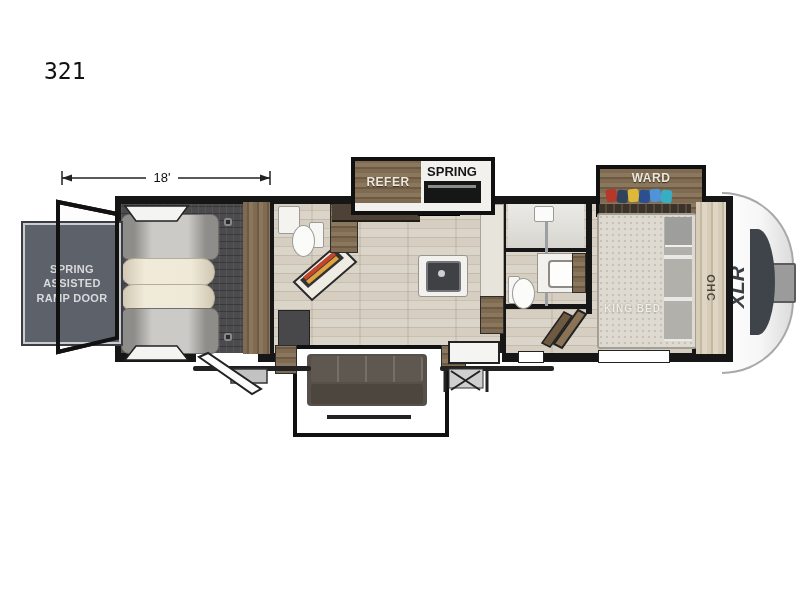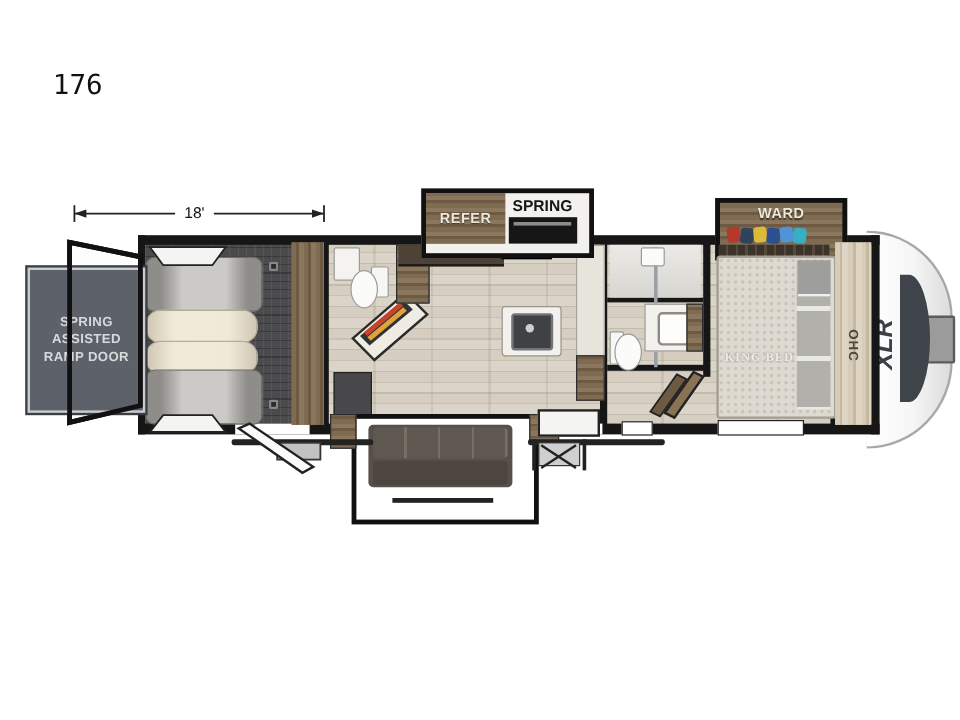--- a/index.html
+++ b/index.html
@@ -28,21 +28,21 @@
         background-size:6px 6px;background-color:#dedad1;}
   
   .lbl{color:#ece8dd;font-weight:bold;letter-spacing:.5px;}
   .center{display:flex;align-items:center;justify-content:center;text-align:center;}
 </style>
 </head>
 <body>
 
 <div id="canvas">
 
-  <div class="abs" style="left:44px;top:58px;font-family:'DejaVu Sans Mono',monospace;font-size:23px;color:#111;">176</div>
+  <div class="abs" style="left:44px;top:58px;font-family:'DejaVu Sans Mono',monospace;font-size:23px;color:#111;">321</div>
 
   <div class="abs floor-wood" style="left:121px;top:202px;width:608px;height:152px;"></div>
   <div class="abs garage-floor-tx" style="left:121px;top:202px;width:150px;height:152px;"></div>
 
   <svg class="abs" width="800" height="600" style="left:0;top:0;">
     <polygon points="58,202 117,214 117,338 58,352" fill="#fdfdfd" stroke="#111" stroke-width="4"></polygon>
     <polygon points="294,282 338,244 356,262 312,300" fill="#efece4" stroke="#2a2a2a" stroke-width="2"></polygon>
     <polygon points="300,280 336,250 344,258 308,288" fill="#303234"></polygon>
     <polygon points="303,277 333,252 336,255 306,280" fill="#c4452c"></polygon>
     <polygon points="306,281 336,256 339,259 309,284" fill="#dfa23c"></polygon>
@@ -154,21 +154,21 @@
     <div class="abs" style="left:10px;top:6px;width:24px;height:24px;background:#fdfdfc;border:2px solid #8e8b84;border-radius:4px;"></div>
   </div>
   <div class="abs wood-dark" style="left:572px;top:253px;width:12px;height:38px;border:1px solid #2c2c2c;"></div>
   <div class="abs" style="left:508px;top:276px;width:10px;height:26px;background:#f6f6f4;border:1px solid #9a9a96;border-radius:2px;"></div>
   <div class="abs" style="left:512px;top:278px;width:21px;height:29px;background:#fbfbf9;border:1px solid #9a9a96;border-radius:50%;"></div>
 
   <div class="abs dots" style="left:597px;top:213px;width:96px;height:132px;border:2px solid #a39f95;border-radius:3px;">
     <div class="abs" style="left:65px;top:2px;width:28px;height:124px;
                 background:repeating-linear-gradient(180deg,#b2b0ab 0 38px,#e8e8e6 38px 42px);"></div>
     <div class="abs" style="left:66px;top:2px;width:27px;height:28px;background:#9e9e9c;border-bottom:2px solid #f0f0ee;"></div>
-    <span class="abs" style="left:5px;top:78px;font-size:10px;font-weight:bold;letter-spacing:1px;color:#f0eee6;text-shadow:0 0 2px #8d8a80;font-family:Liberation Serif, serif;">KING BED</span>
+    <span class="abs" style="left:5px;top:88px;font-size:10px;font-weight:bold;letter-spacing:1px;color:#f0eee6;text-shadow:0 0 2px #8d8a80;">KING BED</span>
   </div>
   <div class="abs wood-light-v" style="left:696px;top:202px;width:30px;height:152px;"></div>
   <div class="abs center" style="left:696px;top:266px;width:30px;height:44px;">
     <span style="transform:rotate(90deg);font-size:11px;font-weight:bold;color:#4c483c;letter-spacing:1px;">OHC</span>
   </div>
 
   <svg class="abs" width="800" height="600" style="left:0;top:0;">
 
     <polygon points="58,202 117,214 117,338 58,352" fill="none" stroke="#111" stroke-width="4"></polygon>
 

